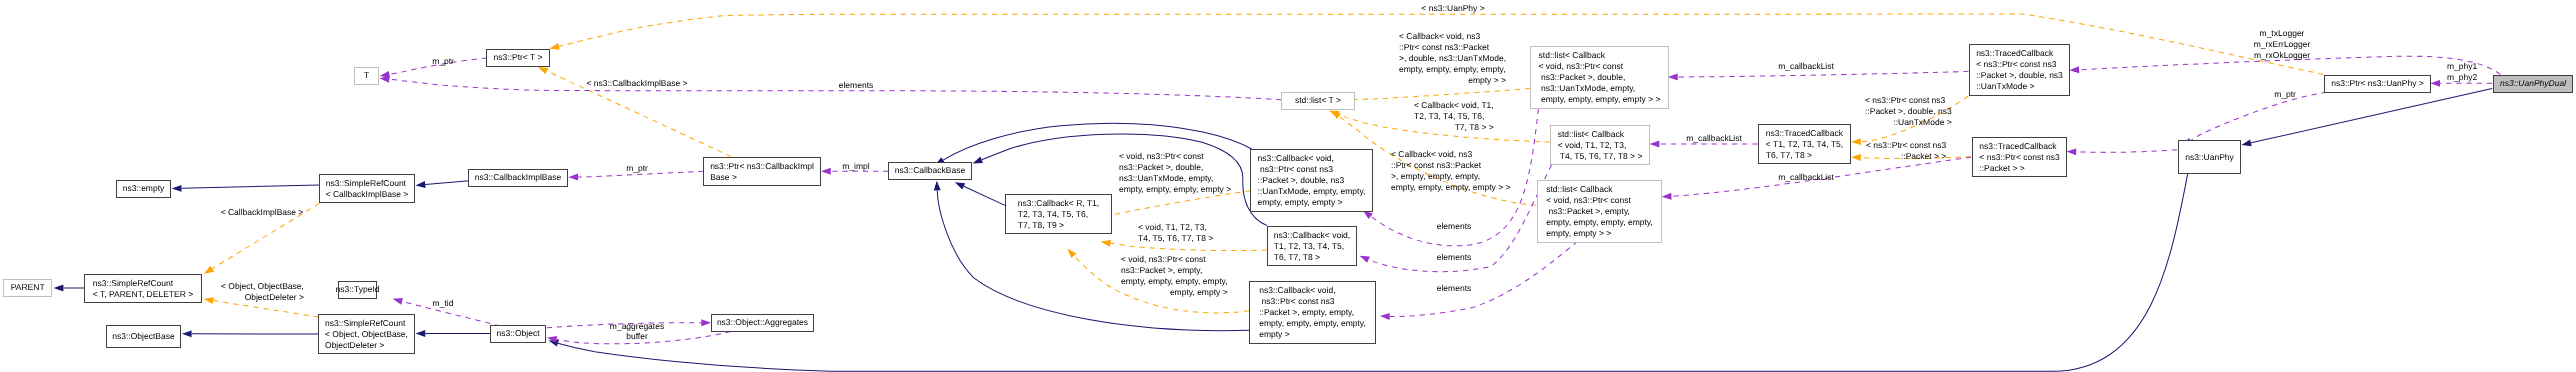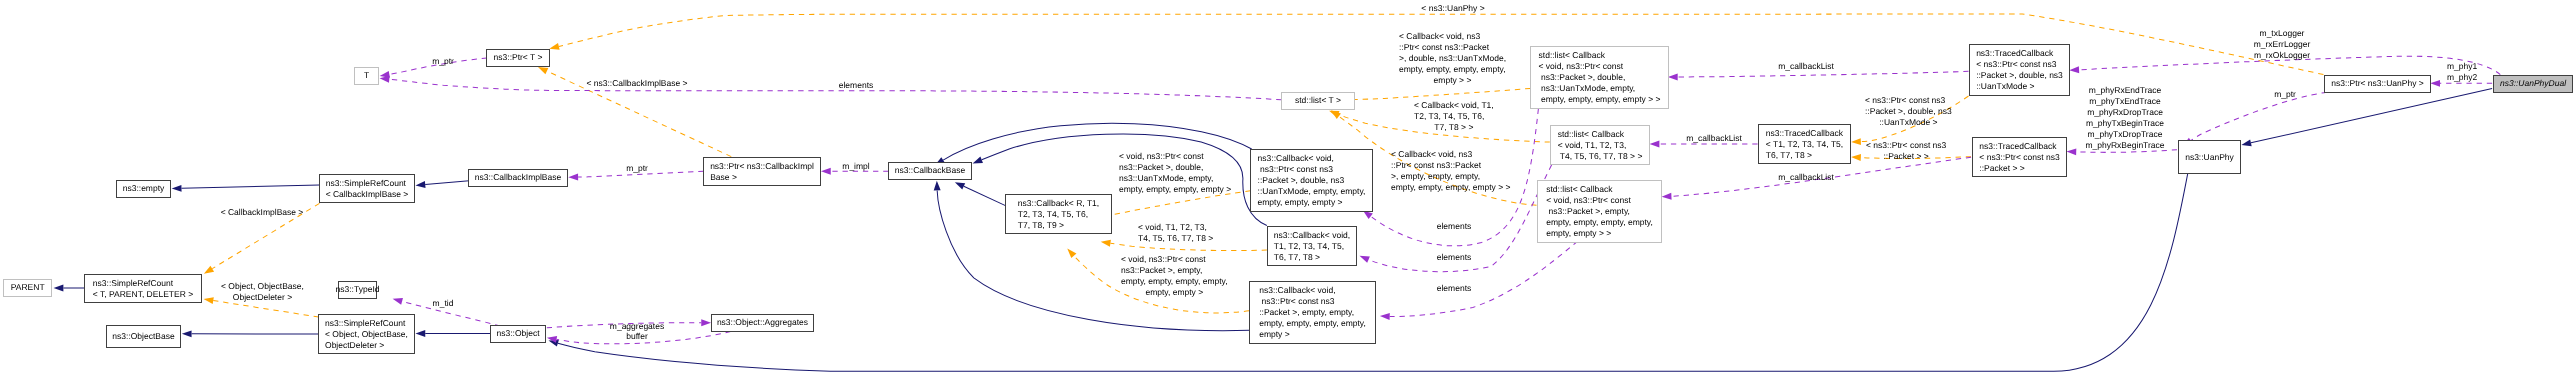--- a/index.html
+++ b/index.html
@@ -8,21 +8,21 @@
   #edges{position:absolute;left:0;top:0;width:2576px;height:372px;}
   .node{position:absolute;box-sizing:border-box;background:#ffffff;
         display:flex;align-items:center;justify-content:center;text-align:left;}
   .node .nt{font-size:8.5px;line-height:11px;color:#000000;white-space:pre;}
   .node.normal{border:1px solid #404040;}
   .node.light{border:0.9px solid #c0c0c0;}
   .node.highlight{border:1px solid #404040;background:#bfbfbf;font-style:italic;}
   .elabel{position:absolute;font-size:8.5px;line-height:11px;color:#000000;
           white-space:pre;text-align:center;transform:translate(-50%,-50%);}
   .elabel.lj{text-align:left;transform:translate(0,-50%);display:inline-block;}
-  .elabel.lj .last{display:block;text-align:center;}
+  .elabel.lj .last{display:block;text-align:right;}
   .e-inherit path{fill:none;stroke:#191970;stroke-width:1.6;}
   .e-inherit polygon{fill:#191970;stroke:none;}
   .e-usage path{fill:none;stroke:#9a32cd;stroke-width:1.6;stroke-dasharray:8.4,7.7;}
   .e-usage polygon{fill:#9a32cd;stroke:none;}
   .e-instance path{fill:none;stroke:#ffa500;stroke-width:1.6;stroke-dasharray:8.4,7.7;}
   .e-instance polygon{fill:#ffa500;stroke:none;}
 </style>
 </head>
 <body>
 
@@ -291,18 +291,17 @@
 <div class="elabel lj" style="left:1138px;top:233px">&lt; void, T1, T2, T3,<span class="last">T4, T5, T6, T7, T8 &gt;</span></div>
 <div class="elabel lj" style="left:1121px;top:276px">&lt; void, ns3::Ptr&lt; const<br>ns3::Packet &gt;, empty,<br>empty, empty, empty, empty,<span class="last">empty, empty &gt;</span></div>
 <div class="elabel" style="left:1454px;top:226px">elements</div>
 <div class="elabel" style="left:1454px;top:257px">elements</div>
 <div class="elabel" style="left:1454px;top:288px">elements</div>
 <div class="elabel" style="left:1806px;top:66px">m_callbackList</div>
 <div class="elabel" style="left:1714px;top:138px">m_callbackList</div>
 <div class="elabel" style="left:1806px;top:177px">m_callbackList</div>
 <div class="elabel lj" style="left:1865px;top:111px">&lt; ns3::Ptr&lt; const ns3<br>::Packet &gt;, double, ns3<span class="last">::UanTxMode &gt;</span></div>
 <div class="elabel lj" style="left:1866px;top:151px">&lt; ns3::Ptr&lt; const ns3<span class="last">::Packet &gt; &gt;</span></div>
-<div class="elabel" style="left:2125px;top:118px">m_phyRxEndTrace<br>m_phyTxEndTrace<br>m_phyRxDropTrace<br>m_phyTxBeginTrace<br>m_phyTxDropTrace<br>m_phyRxBeginTrace</div>
 <div class="elabel" style="left:2282px;top:44px">m_txLogger<br>m_rxErrLogger<br>m_rxOkLogger</div>
 <div class="elabel" style="left:2285px;top:94px">m_ptr</div>
 <div class="elabel" style="left:2462px;top:72px">m_phy1<br>m_phy2</div>
 </div>
 
 
 </body></html>

